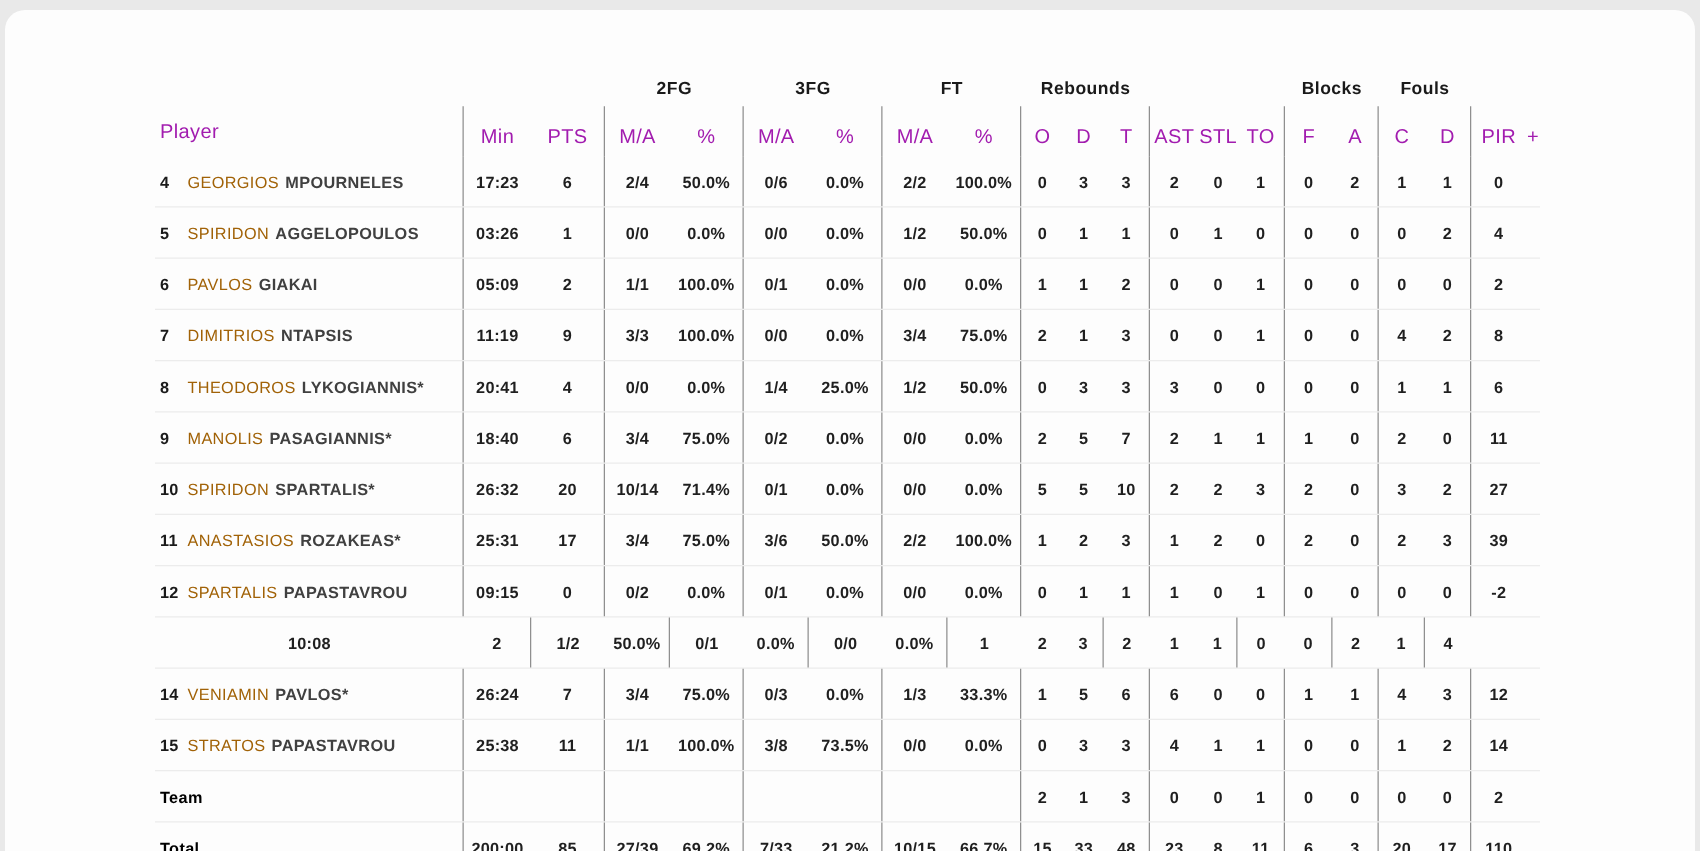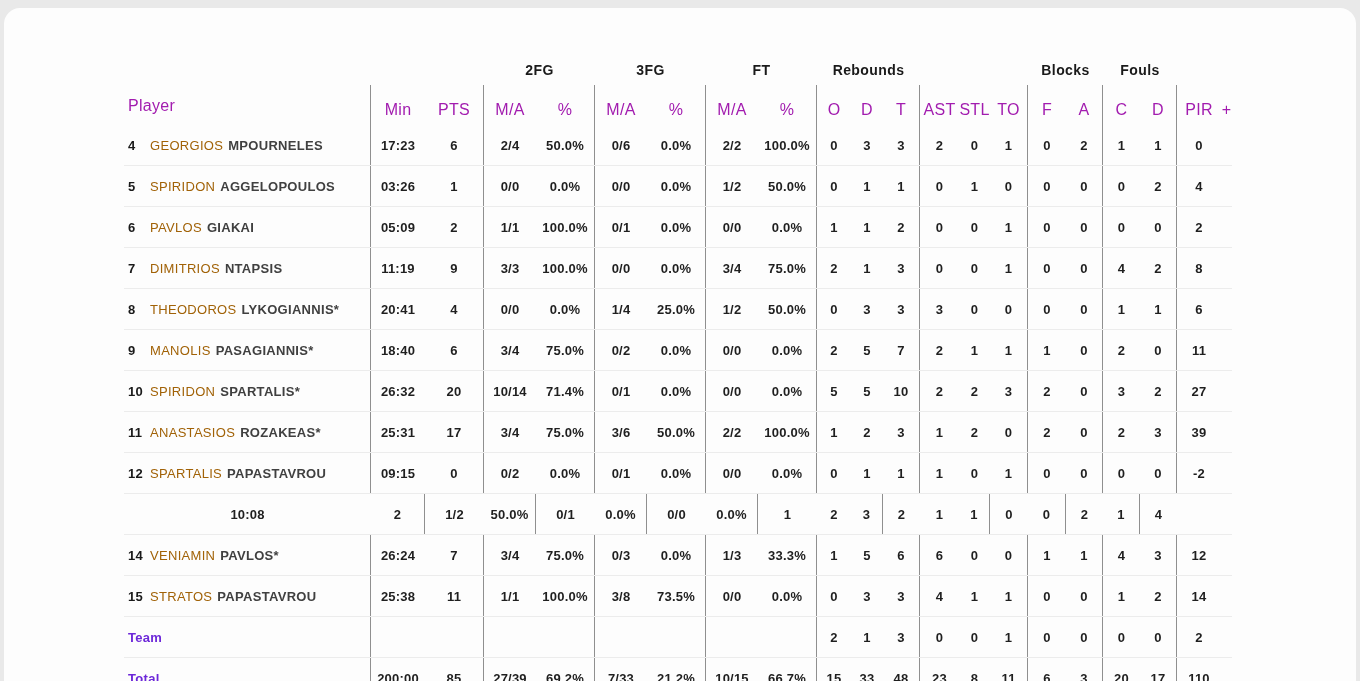--- a/index.html
+++ b/index.html
@@ -18,21 +18,21 @@
     padding:12px 0 0 4px;}
   .body-row{height:40px;border-bottom:1px solid #ececec;}
   .body-row.last{border-bottom:none;}
   .body-row .cell{display:flex;align-items:center;justify-content:center;
     font-size:13px;font-weight:700;color:#1f1f1f;letter-spacing:.2px;}
   .bR{border-right:1px solid #8f8f8f;}
   .c-player{justify-content:flex-start !important;padding-left:4px;}
   .num{display:inline-block;width:22px;font-weight:700;color:#1a1a1a;flex:none;}
   .fname{font-weight:400;color:#a16207;letter-spacing:.3px;white-space:pre;}
   .lname{font-weight:700;color:#404040;letter-spacing:.3px;margin-left:5px;white-space:pre;}
-  .rowlabel{font-weight:700;color:#6d28d9;letter-spacing:.3px;}
+  .rowlabel{font-weight:700;color:#000000;letter-spacing:.3px;}
 </style>
 </head>
 <body>
 
 <div class="card">
   <div class="table">
 
     <div class="row ghead">
       <span class="cell"></span>
       <span class="cell">2FG</span>

